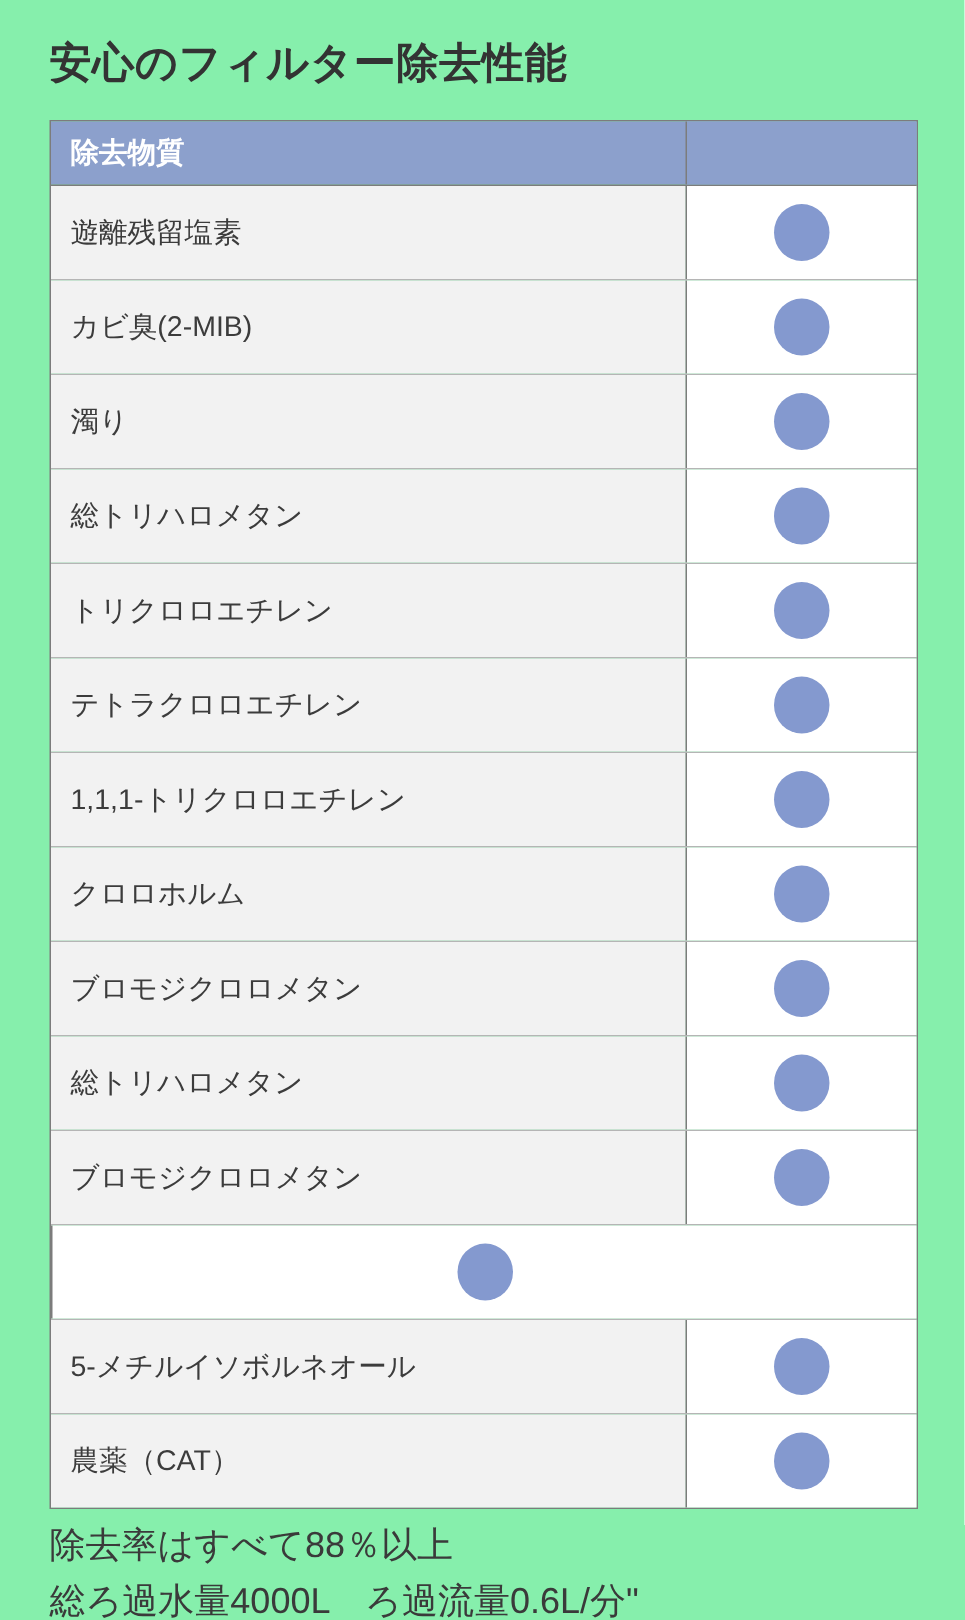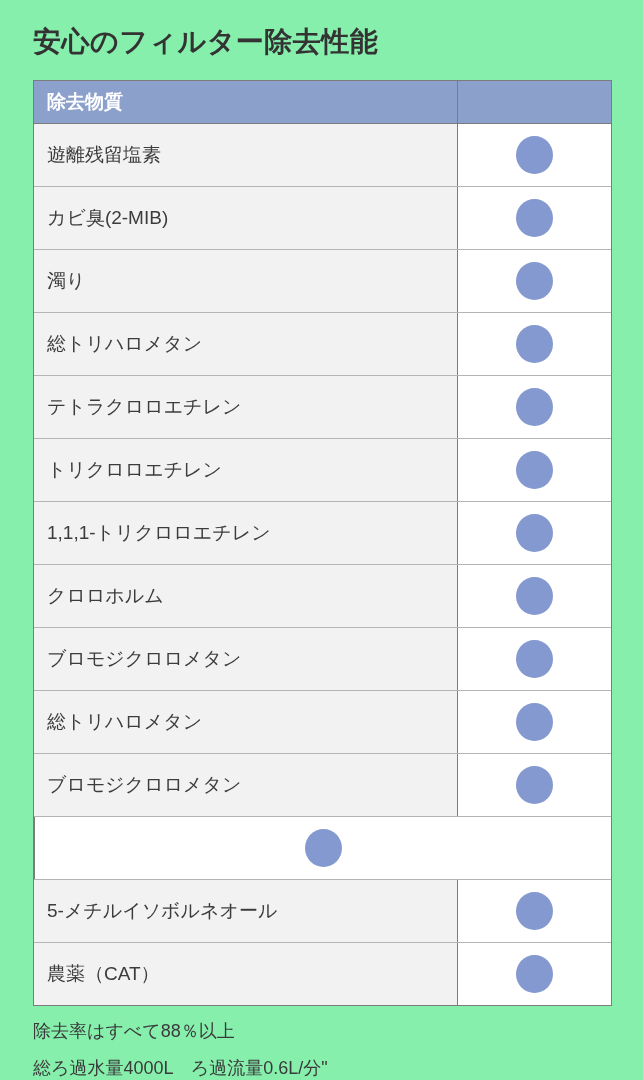--- a/index.html
+++ b/index.html
@@ -75,21 +75,21 @@
   }
   .removed-dot {
     width: 37px;
     height: 38px;
     border-radius: 50%;
     background: var(--circle, #8499cf);
   }
   .footer-notes {
     margin-top: 13px;
     color: #3a3a3a;
-    font-size: 18px;
+    font-size: 24px;
   }
   .footer-note {
     margin: 0 0 13px 0;
     line-height: 24px;
   }
 </style>
 </head>
 <body>
 
 <div class="page">
@@ -132,29 +132,29 @@
         <div class="t-row">
           <div class="cell-substance">
             <span>総トリハロメタン</span>
           </div>
           <div class="cell-rating">
             <span class="removed-dot"></span>
           </div>
         </div>
         <div class="t-row">
           <div class="cell-substance">
+            <span>トリクロロエチレン</span>
+          </div>
+          <div class="cell-rating">
+            <span class="removed-dot"></span>
+          </div>
+        </div>
+        <div class="t-row">
+          <div class="cell-substance">
             <span>テトラクロロエチレン</span>
-          </div>
-          <div class="cell-rating">
-            <span class="removed-dot"></span>
-          </div>
-        </div>
-        <div class="t-row">
-          <div class="cell-substance">
-            <span>トリクロロエチレン</span>
           </div>
           <div class="cell-rating">
             <span class="removed-dot"></span>
           </div>
         </div>
         <div class="t-row">
           <div class="cell-substance">
             <span>1,1,1-トリクロロエチレン</span>
           </div>
           <div class="cell-rating">

